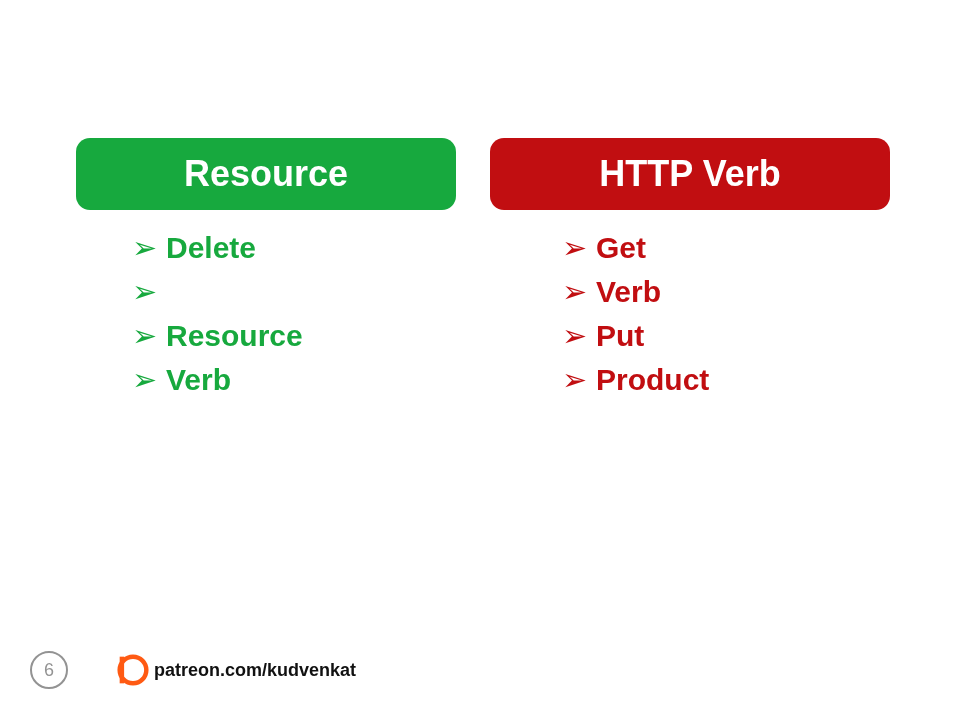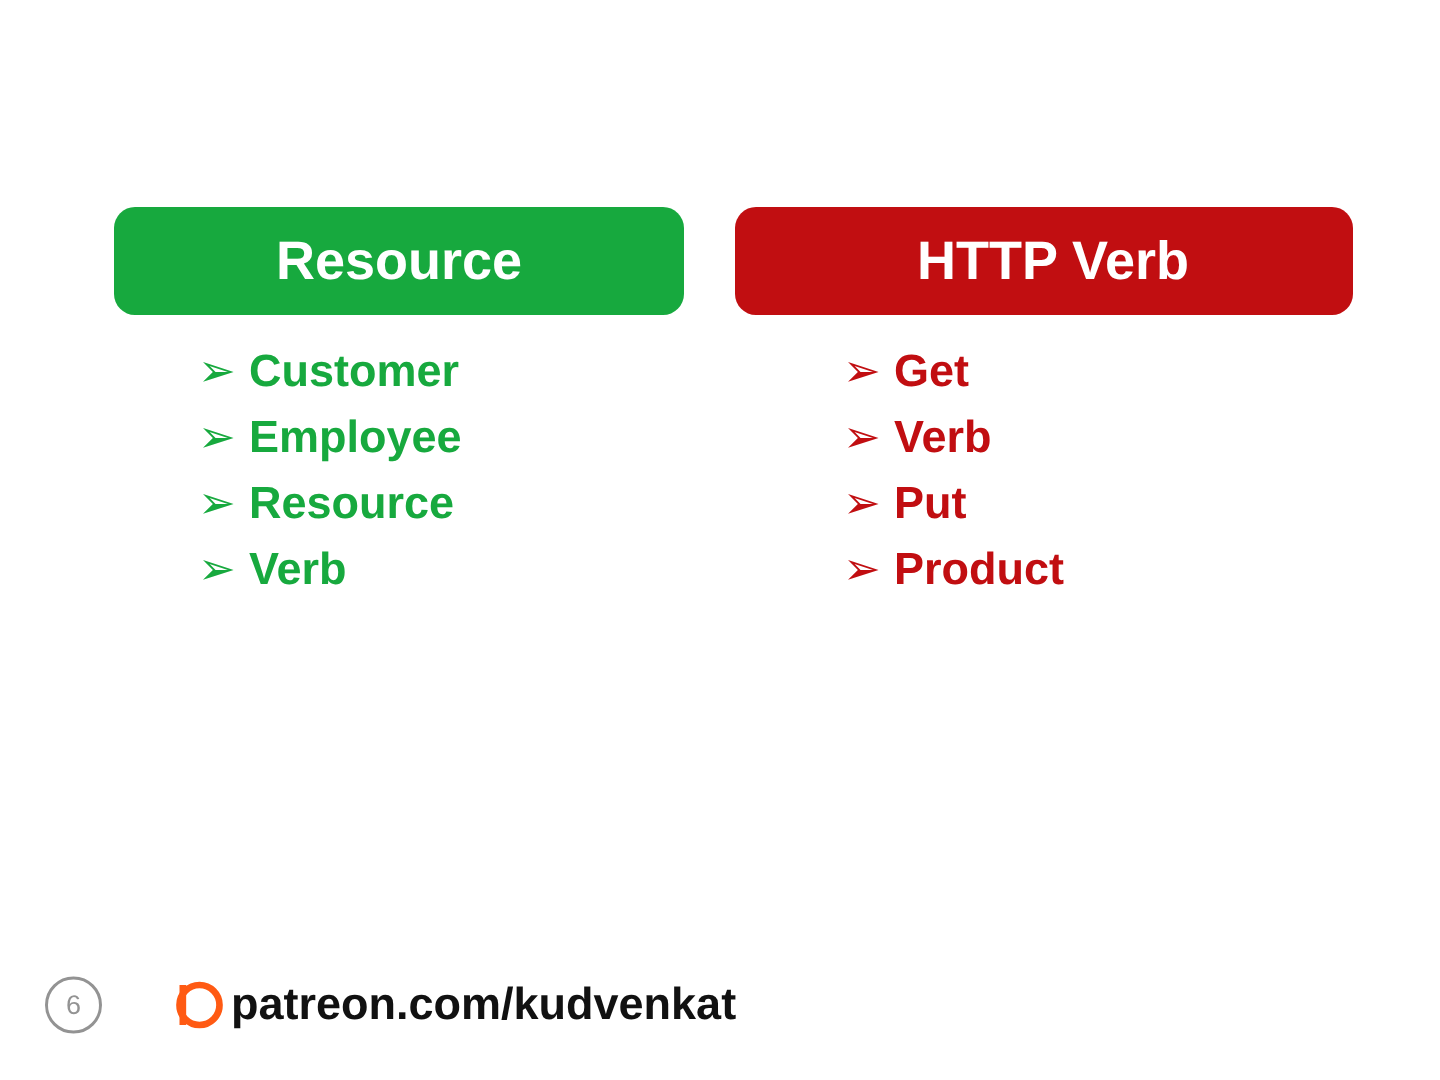--- a/index.html
+++ b/index.html
@@ -17,21 +17,21 @@
     height: 72px;
     border-radius: 14px;
     color: #ffffff;
     font-weight: bold;
     font-size: 36px;
     display: flex;
     align-items: center;
     justify-content: center;
   }
   .col-header.green { background: #17a93e; }
-  .col-header.red   { background: #c10e11; padding-left: 12px; }
+  .col-header.red   { background: #c10e11; }
 
   .list {
     position: absolute;
     font-weight: bold;
     font-size: 30px;
     line-height: 44px;
   }
   .list.green { color: #17a93e; }
   .list.red   { color: #c10e11; }
   .list .row { display: flex; align-items: center; }
@@ -60,21 +60,21 @@
     color: #939393;
     font-size: 18px;
     display: flex;
     align-items: center;
     justify-content: center;
     margin-right: 48px;
   }
   .link-item {
     display: flex;
     align-items: center;
-    font-size: 30px;
+    font-size: 18px;
     font-weight: bold;
     color: #111;
     margin-right: 70px;
   }
   .icon-box {
     width: 34px;
     height: 34px;
     margin-right: 4px;
     display: flex;
     align-items: center;
@@ -93,25 +93,24 @@
 </style>
 </head>
 <body>
 
 <div class="col-header green" style="left:76px; top:138px; width:380px;">Resource</div>
 <div class="col-header red" style="left:490px; top:138px; width:400px;">HTTP Verb</div>
 
 <div class="list green" style="left:132px; top:226px;">
   <div class="row">
     <span class="arrow">➢</span>
-    <span>Customer</span>
+    <span>Delete</span>
   </div>
   <div class="row">
     <span class="arrow">➢</span>
-    <span>Employee</span>
   </div>
   <div class="row">
     <span class="arrow">➢</span>
     <span>Resource</span>
   </div>
   <div class="row">
     <span class="arrow">➢</span>
     <span>Verb</span>
   </div>
 </div>

